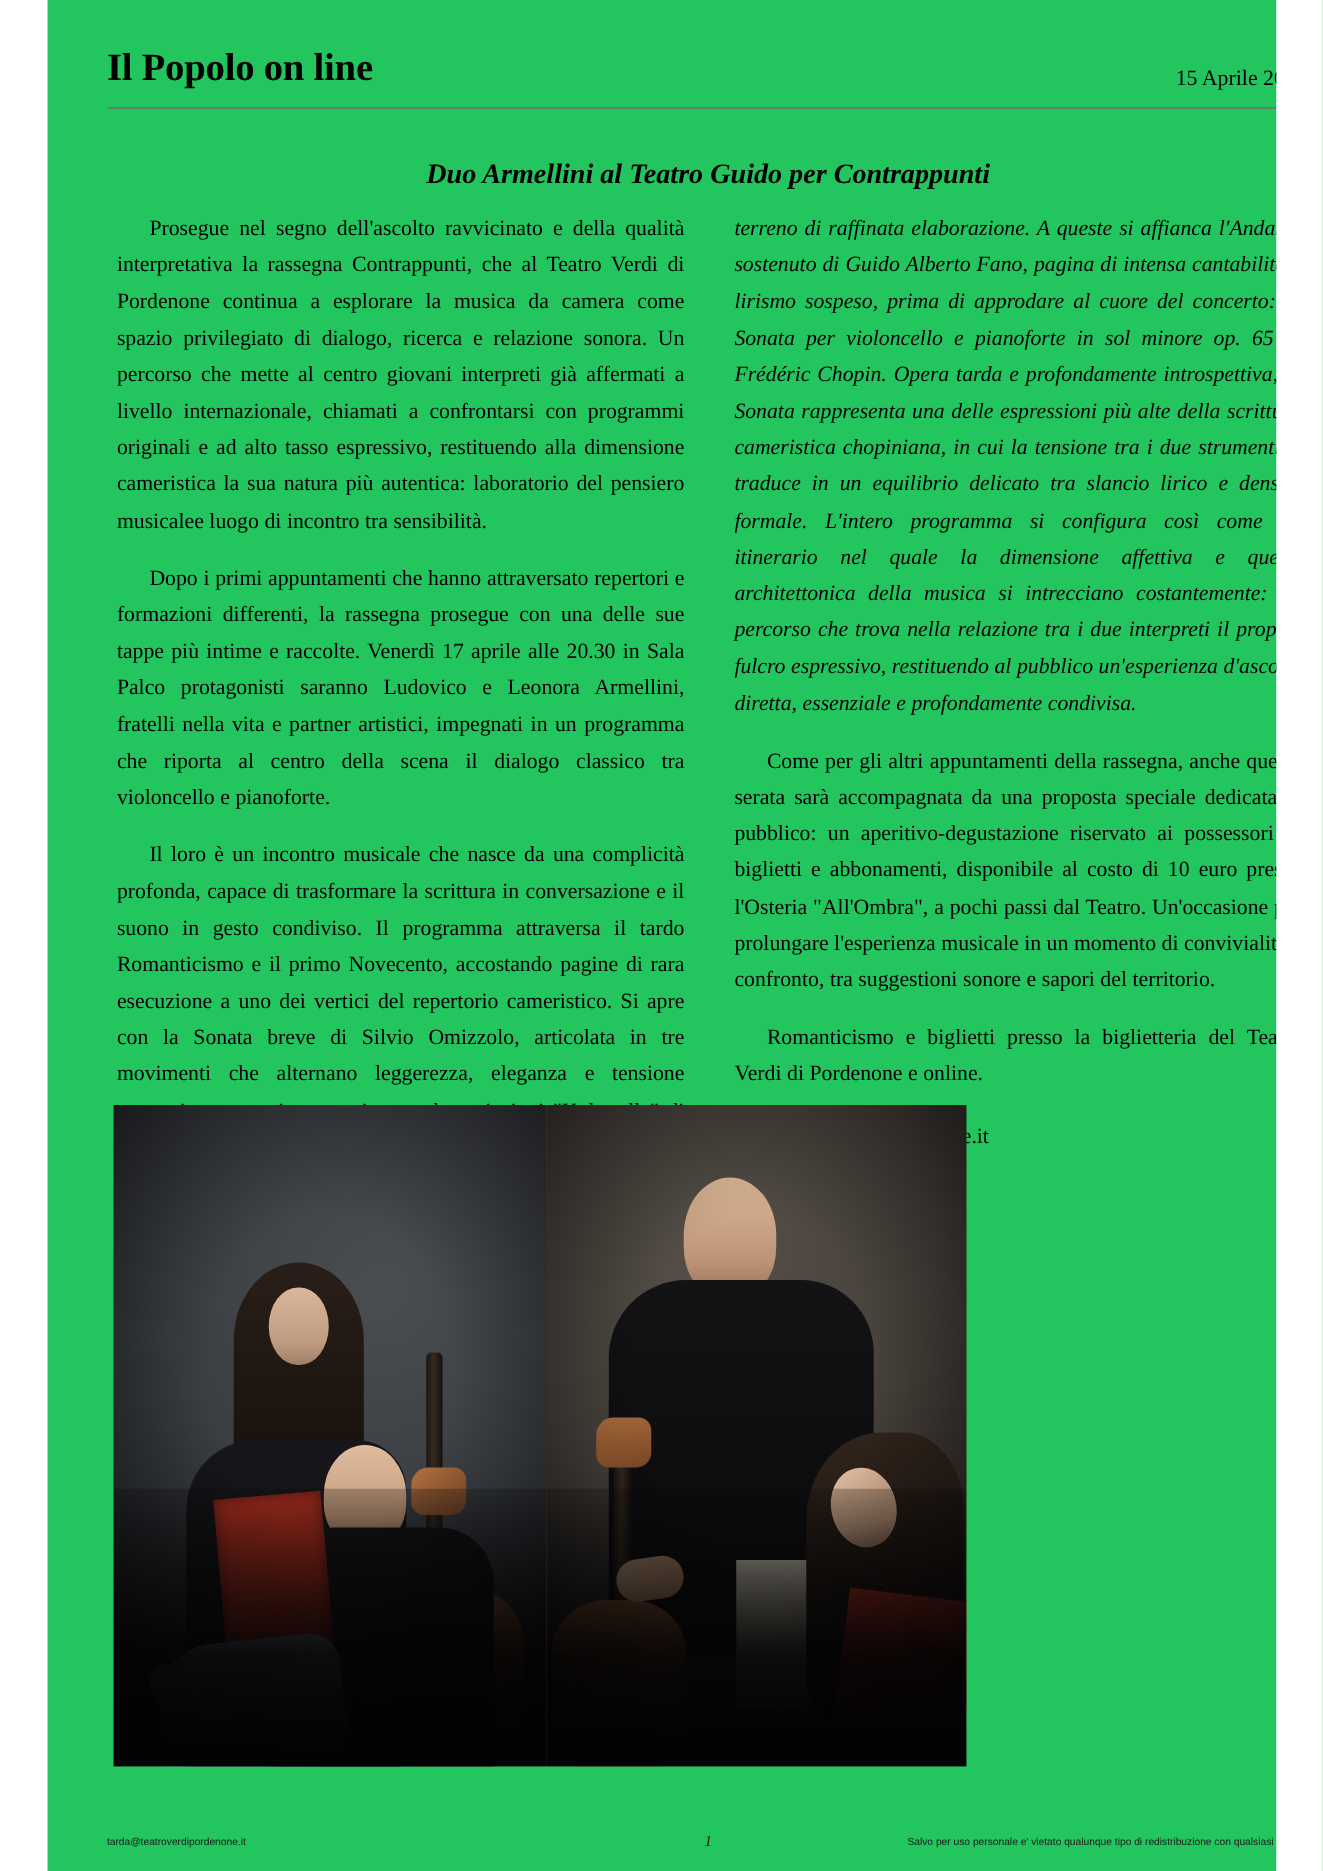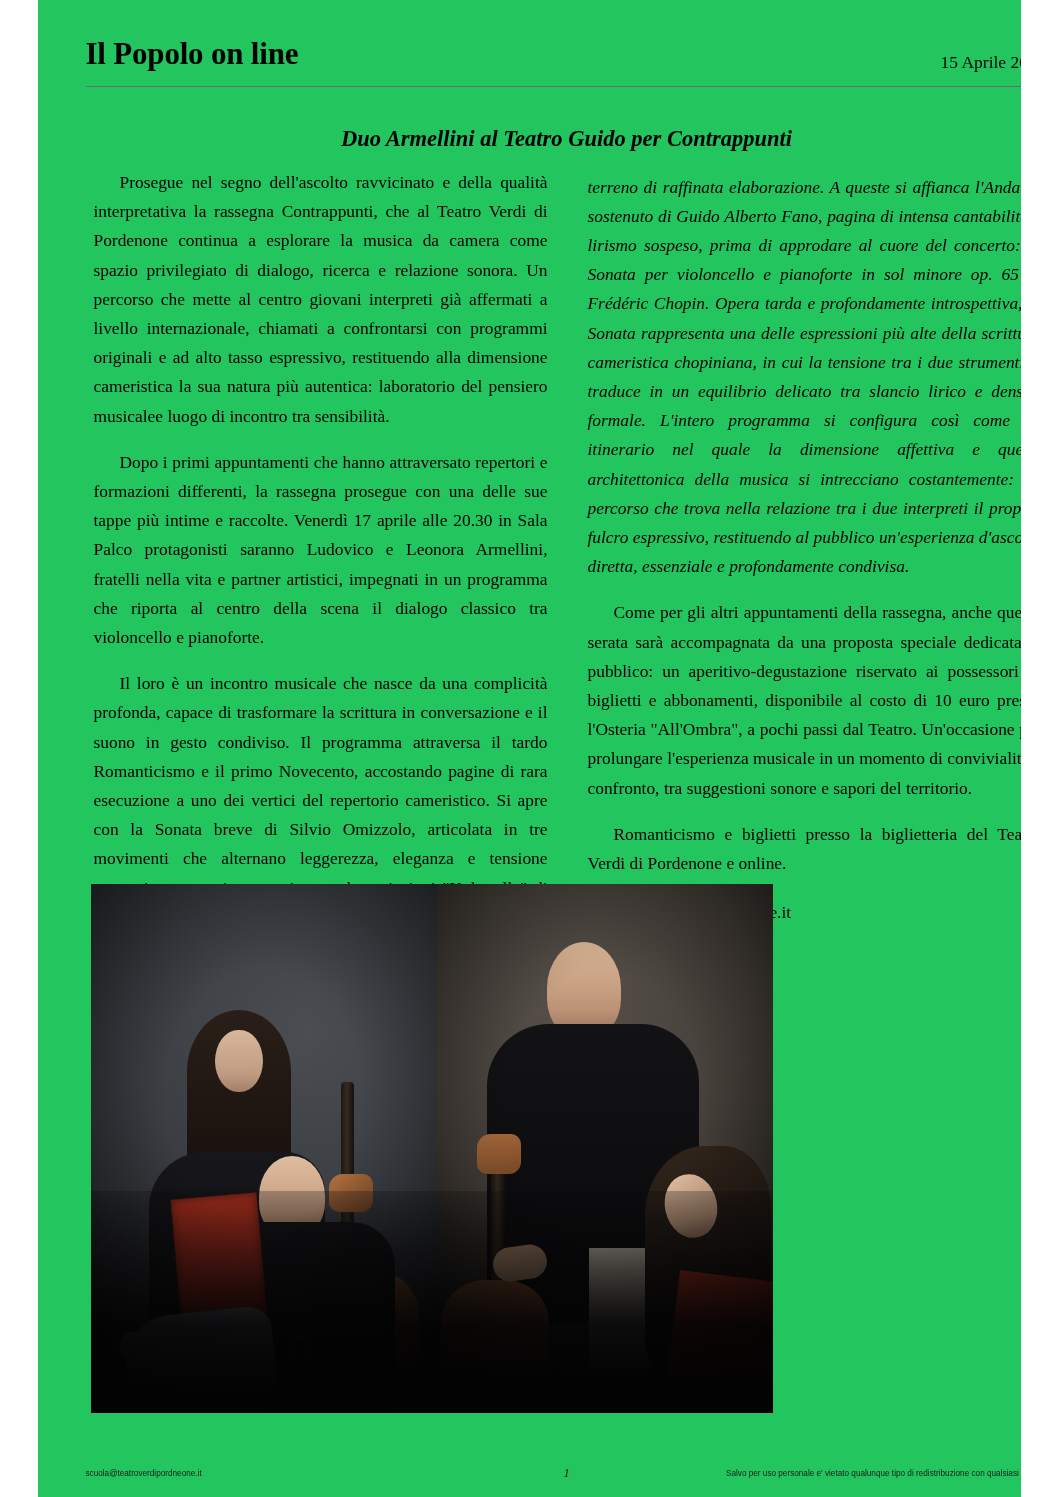--- a/index.html
+++ b/index.html
@@ -74,21 +74,21 @@
   }
 
   
   .columns {
     position: absolute;
     left: 56px;
     top: 168px;
     width: 948px;
     display: flex;
     gap: 40px;
-    align-items: center;
+    align-items: flex-start;
   }
   .col {
     width: 454px;
     flex: 0 0 454px;
   }
   .col p {
     margin: 0 0 17px 0;
     font-size: 17.4px;
     line-height: 29.2px;
     text-align: justify;
@@ -351,18 +351,18 @@
       <div class="r-woman-hair"></div>
       <div class="r-woman-face"></div>
       <div class="r-folder"></div>
       <div class="floor-dark"></div>
       <div class="vignette"></div>
     </div>
 
   </div>
 
   <div class="footer">
-    <div class="footer-left">scuola@teatroverdipordneone.it</div>
+    <div class="footer-left">tarda@teatroverdipordenone.it</div>
     <div class="footer-page">1</div>
     <div class="footer-right">Salvo per uso personale e' vietato qualunque tipo di redistribuzione con qualsiasi mezzo.</div>
   </div>
 
 </div>
 
 </body></html>

